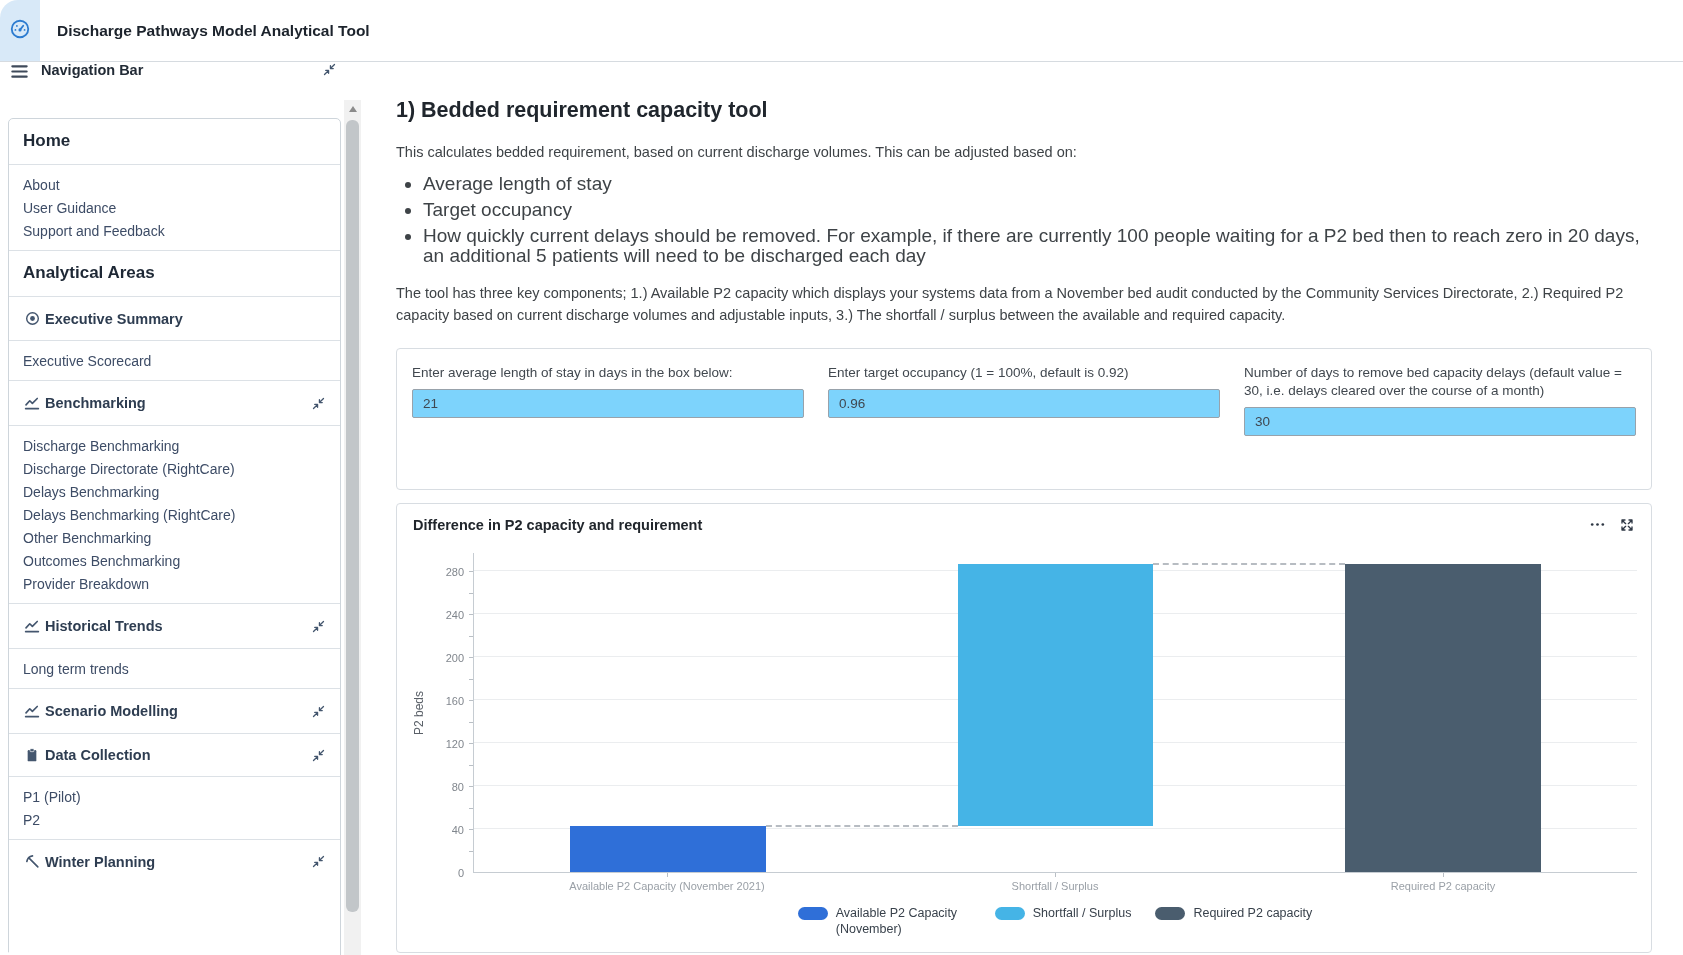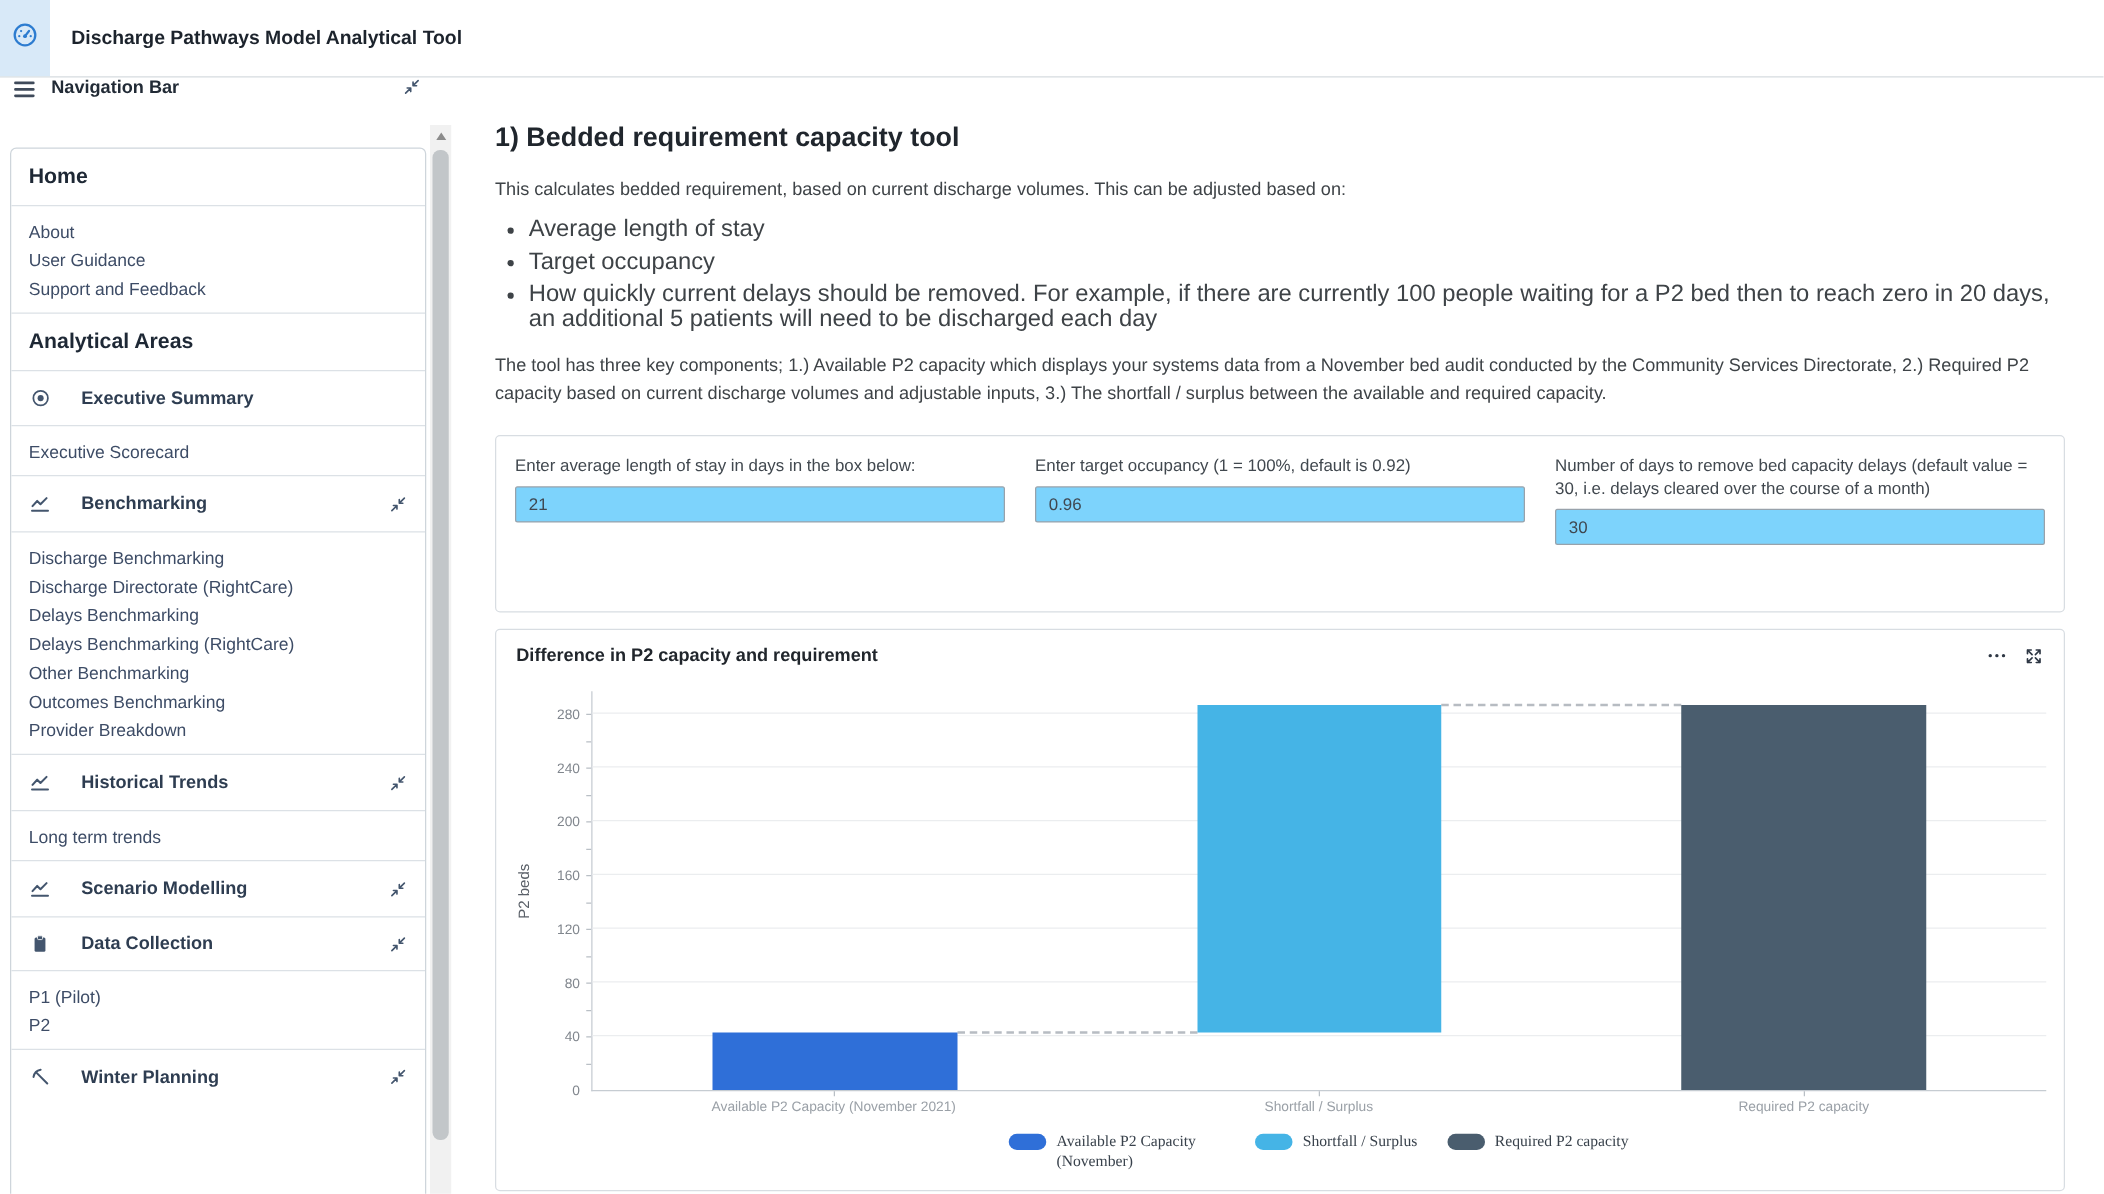--- a/index.html
+++ b/index.html
@@ -1,34 +1,34 @@
 <!DOCTYPE html>
 <html><head>
 <meta charset="utf-8">
 <style>
   * { box-sizing: border-box; margin: 0; padding: 0; }
   html,body { width:1683px; height:955px; overflow:hidden; }
   body { font-family:"Liberation Sans","DejaVu Sans",sans-serif; background:#fff; color:#3e4347; }
-  .app { width:1683px; height:955px; position:relative; overflow:hidden; }
+  .app { width:1683px; height:955px; position:relative; overflow:hidden;border-radius:18px; }
 
   
   .app-header { height:62px; display:flex; align-items:stretch; border-bottom:1px solid #d6dbe0; background:#fff; }
   .app-logo { width:40px; background:#d8e9f8; display:flex; align-items:center; justify-content:center; }
   .app-title { display:flex; align-items:center; font-size:15.5px; font-weight:700; color:#1c232c; padding-left:17px; }
 
   .layout { display:flex; height:893px; }
 
   
   .sidebar { width:363px; flex-shrink:0; position:relative; padding:0 22px 0 8px; }
   .sidebar-head { height:56px; display:flex; align-items:flex-start; gap:12px; padding:0 4px 0 2px; }
   .sidebar-head-title { font-size:14.5px; font-weight:700; color:#222b36; }
   .sidebar-head .head-collapse { margin-left:auto; cursor:pointer; display:flex; }
   .nav-box { border:1px solid #ced5db; border-radius:5px; background:#fff; height:900px; overflow:hidden; }
   .nav-header { padding:12px 14px 13px; font-size:17px; font-weight:700; color:#1e2835; }
-  .nav-section { display:flex; align-items:center; gap:24px; padding:13px 14px; font-size:14.5px; font-weight:700; color:#2e3d51; cursor:pointer; }
+  .nav-section { display:flex; align-items:center; gap:4px; padding:13px 14px; font-size:14.5px; font-weight:700; color:#2e3d51; cursor:pointer; }
   .nav-section .nav-ic { width:18px; display:flex; justify-content:center; }
   .nav-section .nav-collapse { margin-left:auto; display:flex; }
   .nav-group { padding:8px 0; }
   .nav-link { display:block; padding:1.5px 14px; font-size:14px; line-height:20px; color:#3d4c66; cursor:pointer; }
   .nav-link.selected { background:#cfe2f5; color:#4a80b9; }
   .nav-header, .nav-section, .nav-group { border-top:1px solid #dce1e6; }
   .nav-box > :first-child { border-top:none; }
 
   
   .sb-scroll { position:absolute; top:38px; right:2px; bottom:-62px; width:17px; background:#f1f1f1; }
@@ -65,21 +65,21 @@
   .plot { grid-row:1; grid-column:3; position:relative; border-left:1px solid #c6ccd2; border-bottom:1px solid #c6ccd2; }
   .gridline { position:absolute; left:0; right:0; height:1px; background:#ebedef; }
   .bar { position:absolute; }
   .connector { position:absolute; height:0; border-top:2px dashed #b7bcc2; }
   .xlabels { grid-row:2; grid-column:3; position:relative; }
   .xtick-mark { position:absolute; top:0; width:1px; height:4px; background:#b9bfc5; }
   .xcat-label { position:absolute; top:7px; transform:translateX(-50%); font-size:11px; color:#9aa0a7; white-space:nowrap; }
   .legend { grid-row:3; grid-column:3; display:flex; justify-content:center; align-items:flex-start; gap:24px; padding:6px 0 14px; }
   .legend-item { display:flex; align-items:flex-start; gap:8px; }
   .legend-swatch { width:30px; height:13px; border-radius:6.5px; flex-shrink:0; margin-top:2px; }
-  .legend-label { font-size:12.5px; color:#39424c; line-height:1.3;font-family:Liberation Serif, serif; }
+  .legend-label { font-size:12.5px; color:#39424c; line-height:1.3; }
   .legend-item:first-child .legend-label { max-width:135px; }
 </style>
 </head>
 <body>
 
 <div class="app">
 
   <header class="app-header">
     <div class="app-logo">
       <span><svg viewBox="0 0 24 24" width="22" height="22">

